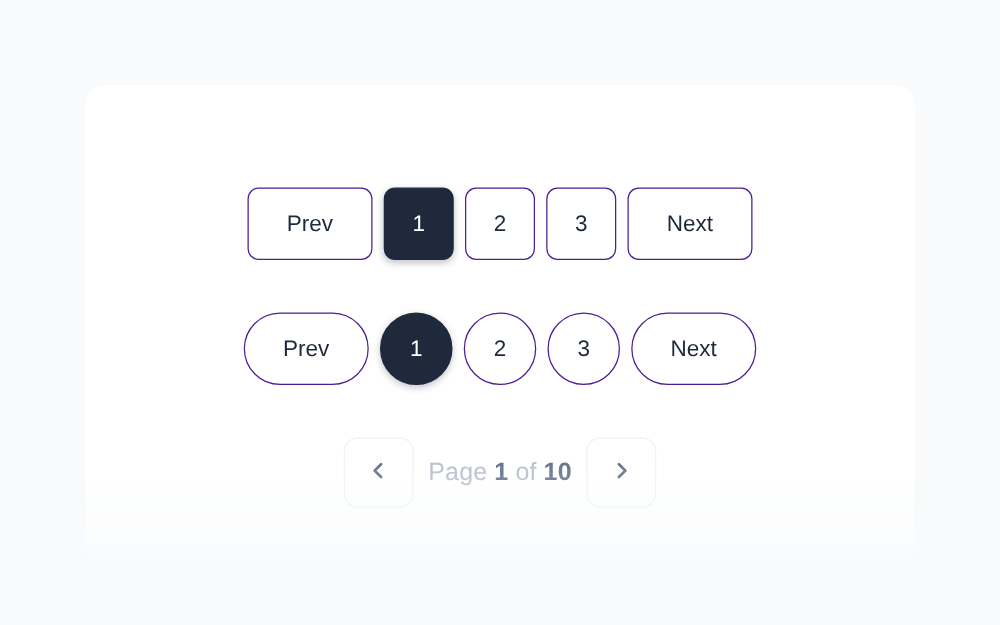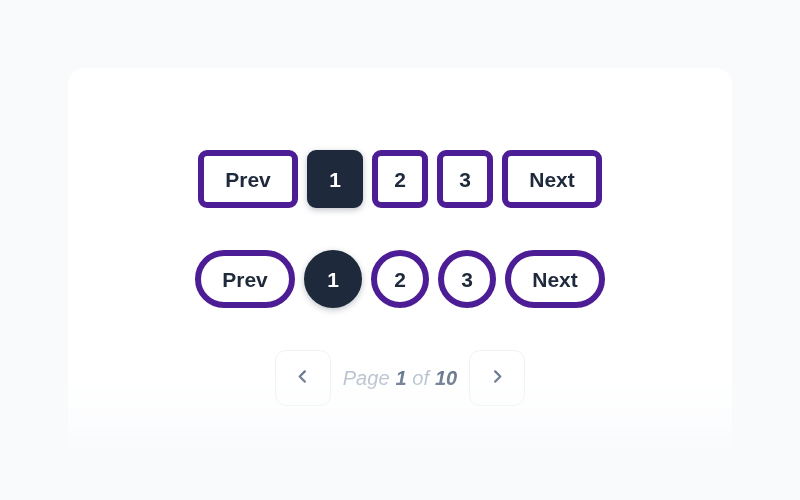--- a/index.html
+++ b/index.html
@@ -61,28 +61,27 @@
   .row-pill    { gap: 9px; margin-top: 42px; }
   .row-compact { gap: 12px; margin-top: 42px; }
 
   
   .btn {
     display: flex;
     align-items: center;
     justify-content: center;
     height: 58px;
     background: #ffffff;
-    border: 6px solid #4c1d95;
+    border: 1px solid #4c1d95;
     color: #1e293b;
     font-family: "Liberation Sans", sans-serif;
-    font-size: 21px;
+    font-size: 18px;
     line-height: 1;
     cursor: pointer;
     user-select: none;
-    font-weight: bold;
   }
 
   .row-squared .btn { border-radius: 9px; }
 
   .btn-edge { width: 100px; }
   .btn-num  { width: 56px; }
 
   .btn-active {
     background: #1e293b;
     border-color: #1e293b;
@@ -121,21 +120,20 @@
     fill: none;
     stroke-linecap: round;
     stroke-linejoin: round;
   }
 
   .page-status {
     font-size: 20px;
     color: #b7c0cd;
     letter-spacing: 0.1px;
     white-space: nowrap;
-    font-style: italic;
   }
 
   .page-status .strong {
     color: #64748b;
     font-weight: bold;
   }
 
   .page-status span { display: inline; }
 </style>
 </head>

